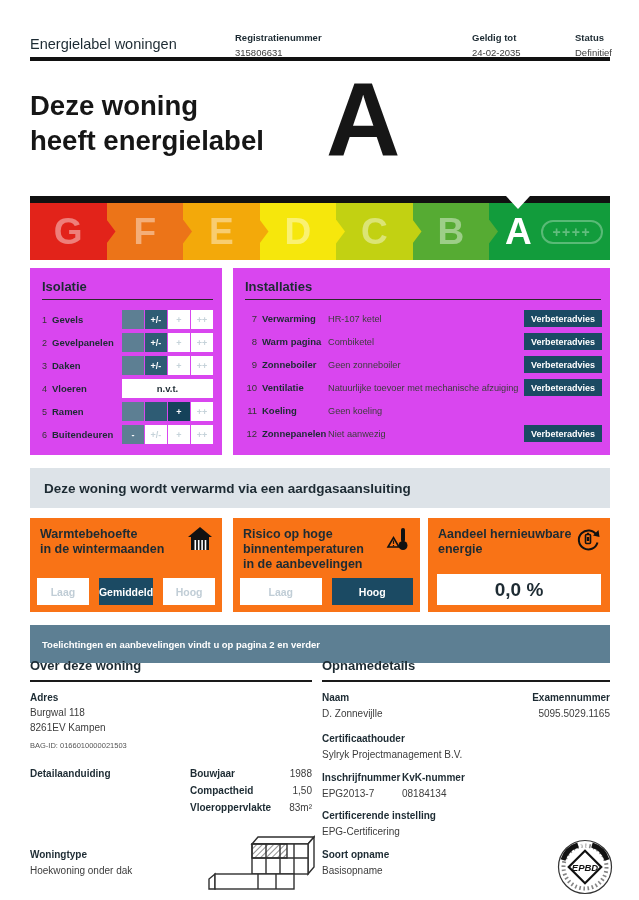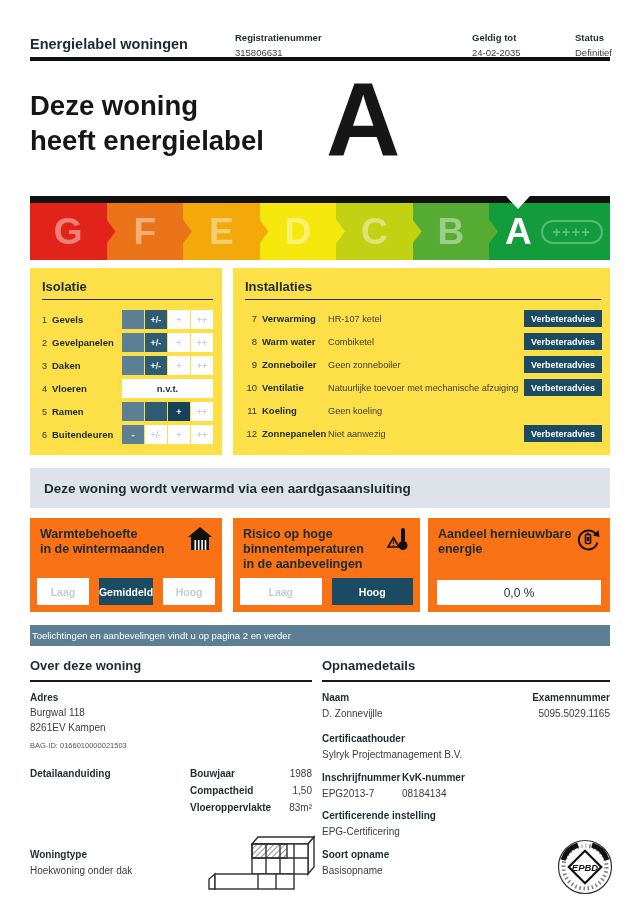--- a/index.html
+++ b/index.html
@@ -5,21 +5,21 @@
   * { margin:0; padding:0; box-sizing:border-box; }
   html,body { background:#f2f2f2; }
   .page {
     position:relative; width:639px; height:900px; margin:0 auto;
     background:#ffffff; overflow:hidden;
     font-family:"Liberation Sans", sans-serif; color:#1d2b33;
   }
   .abs { position:absolute; }
 
   
-  .hdr-title { left:30px; top:36px; font-size:14.5px; font-weight:bold; }
+  .hdr-title { left:30px; top:36px; font-size:14.5px; font-weight:normal; }
   .hdr-field { top:32px; width:110px; }
   .hdr-field .lbl { font-size:9.5px; font-weight:bold; }
   .hdr-field .val { font-size:9.5px; color:#3c3c3c; margin-top:4px; }
   .f0 { left:235px; } .f1 { left:343px; } .f2 { left:472px; } .f3 { left:575px; width:60px; }
   .hdr-rule { left:30px; top:57px; width:580px; height:4px; background:#111; }
 
   
   .hero-text { left:30px; top:88px; font-size:27.5px; font-weight:bold; line-height:35px; color:#161616; }
   .hero-label { left:326px; top:66px; font-size:103px; font-weight:bold; line-height:108px; color:#161616; }
 
@@ -33,21 +33,21 @@
   .seg-a { flex:1; justify-content:flex-start; padding-left:16px; }
   .seg-letter { font-size:37px; font-weight:bold; color:rgba(255,255,255,0.42); }
   .seg-a .seg-letter { color:#ffffff; }
   .seg-chev { position:absolute; right:-9px; top:50%; transform:translateY(-50%);
     width:9px; height:24px; clip-path:polygon(0 0,100% 50%,0 100%); z-index:2; }
   .seg-pill { margin-left:9px; width:62px; height:24px; border:2px solid rgba(255,255,255,0.30);
     border-radius:13px; font-size:14px; font-weight:bold; letter-spacing:1.5px;
     color:rgba(255,255,255,0.34); display:flex; align-items:center; justify-content:center; }
 
   
-  .panel { background:#fde047; }
+  .panel { background:#d946ef; }
   .p-isolatie { left:30px; top:268px; width:192px; height:187px; }
   .p-install  { left:233px; top:268px; width:377px; height:187px; }
   .panel-title { position:absolute; left:12px; top:11px; font-size:13px; font-weight:bold; }
   .panel-rule { position:absolute; left:12px; right:9px; top:31px; border-top:1.5px solid #2b2b2b; }
 
   .iso-list { position:absolute; left:12px; right:9px; top:42px; }
   .iso-row { display:flex; align-items:center; height:19px; margin-bottom:4px; }
   .iso-num { width:10px; font-size:9px; color:#333; }
   .iso-lbl { flex:1; font-size:9.5px; font-weight:bold; }
   .iso-cells { display:flex; gap:1px; width:91px; }
@@ -76,26 +76,26 @@
   .ind-box { background:#f97316; height:94px; top:518px; }
   .b1 { left:30px;  width:192px; }
   .b2 { left:233px; width:187px; }
   .b3 { left:428px; width:182px; }
   .ind-title { position:absolute; left:10px; top:9px; font-size:12.5px; font-weight:bold; line-height:15px; }
   .ind-icon { position:absolute; right:9px; top:8px; }
   .ind-opts { position:absolute; left:7px; right:7px; bottom:7px; height:27px; display:flex; gap:10px; }
   .opt { flex:1; display:flex; align-items:center; justify-content:center; font-size:10.5px; font-weight:bold; }
   .opt-off { background:#fff; color:#c0cdd6; }
   .opt-on  { background:#1b4a63; color:#fff; }
-  .ind-value { position:absolute; left:9px; right:9px; bottom:7px; height:25px; background:#fff;
-    display:flex; align-items:center; justify-content:center; font-size:12px; font-weight:normal; }
-
-  
-  .note-banner { left:30px; top:625px; width:580px; height:21px; background:#5d7f93; color:#fff;
-    display:flex; align-items:center; padding-left:2px; font-size:9.5px; font-weight:normal; }
+  .ind-value { position:absolute; left:9px; right:9px; bottom:7px; height:31px; background:#fff;
+    display:flex; align-items:center; justify-content:center; font-size:19px; font-weight:bold; }
+
+  
+  .note-banner { left:30px; top:625px; width:580px; height:38px; background:#5d7f93; color:#fff;
+    display:flex; align-items:center; padding-left:12px; font-size:9.5px; font-weight:bold; }
 
   
   .sec-head { font-size:13px; font-weight:bold; padding-bottom:7px; border-bottom:2px solid #1a1a1a; }
   .sh-left  { left:30px; top:658px; width:282px; }
   .sh-right { left:322px; top:658px; width:288px; }
 
   .lab { font-size:10px; font-weight:bold; }
   .txt { font-size:10px; color:#3c3c3c; }
   .tiny { font-size:7.5px; color:#555; }
 
@@ -259,21 +259,21 @@
     <div class="panel-rule"></div>
     <div class="inst-list">
       <div class="inst-row">
         <span class="inst-num">7</span>
         <span class="inst-lbl">Verwarming</span>
         <span class="inst-val">HR-107 ketel</span>
         <button class="adv-btn">Verbeteradvies</button>
       </div>
       <div class="inst-row">
         <span class="inst-num">8</span>
-        <span class="inst-lbl">Warm water</span>
+        <span class="inst-lbl">Warm pagina</span>
         <span class="inst-val">Combiketel</span>
         <button class="adv-btn">Verbeteradvies</button>
       </div>
       <div class="inst-row">
         <span class="inst-num">9</span>
         <span class="inst-lbl">Zonneboiler</span>
         <span class="inst-val">Geen zonneboiler</span>
         <button class="adv-btn">Verbeteradvies</button>
       </div>
       <div class="inst-row">

